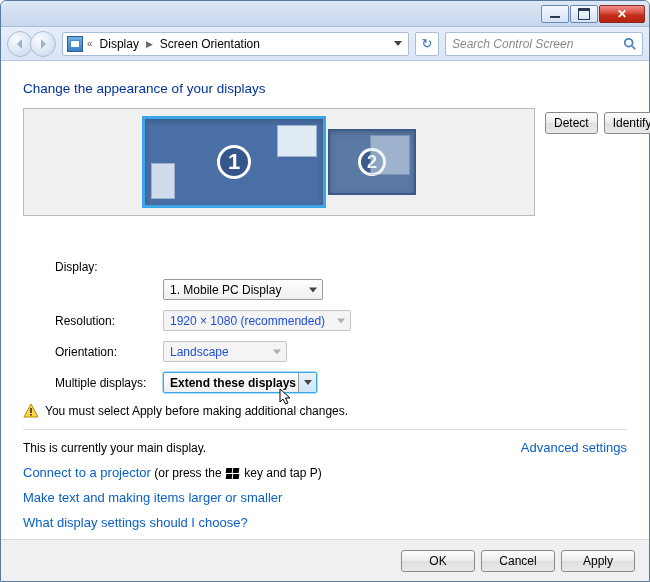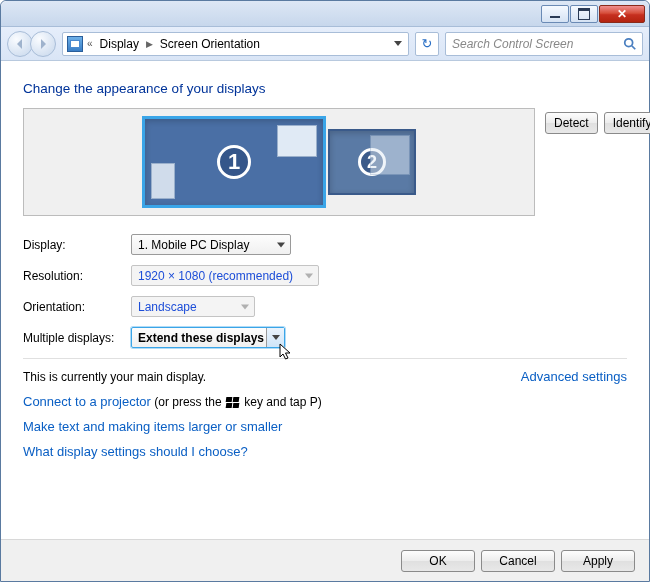--- a/index.html
+++ b/index.html
@@ -166,21 +166,21 @@
   border-radius:3px;
   background:linear-gradient(#fdfdfd,#ededed 48%,#e0e0e0 52%,#e8e8e8);
   font-size:12px;
   display:flex;align-items:center;justify-content:center;
   cursor:default;
   padding:0 8px;
 }
 
 .form { margin-top:18px; font-size:12px; }
 .form-row { display:flex; align-items:center; margin-bottom:10px; }
-.form-row label { width:108px; }
+.form-row label { width:108px;margin-left:32px; }
 .select {
   height:21px;
   border:1px solid #9a9a9a;
   background:linear-gradient(#fdfdfd,#f0f0f0);
   font-size:12px;
   display:flex;align-items:center;
   padding:0 6px;
   position:relative;
   border-radius:2px;
 }
@@ -300,21 +300,21 @@
       </div>
       <div class="side-buttons">
         <div class="btn">Detect</div>
         <div class="btn">Identify</div>
       </div>
     </div>
 
     <div class="form">
       <div class="form-row">
         <label>Display:</label>
-        <div class="select" style="width:160px;">
+        <div class="select" style="width:160px;margin-top:45px;">
           <span>1. Mobile PC Display</span>
           <span class="tri"></span>
         </div>
       </div>
       <div class="form-row">
         <label>Resolution:</label>
         <div class="select disabled" style="width:188px;">
           <span>1920 × 1080 (recommended)</span>
           <span class="tri"></span>
         </div>
@@ -333,20 +333,30 @@
           <span class="tribox">
               <span class="tri"></span>
             </span>
         </div>
         <svg class="cursor-arrow" style="left:256px;top:16px;" viewBox="0 0 14 18">
           <path d="M1 1 L1 14 L4 11 L6.5 16 L9 15 L6.5 10 L11 10 Z" fill="#fff" stroke="#000" stroke-width="1"></path>
         </svg>
       </div>
     </div>
 
+    <div class="warning-row">
+      <span class="warn-icon">
+        <svg viewBox="0 0 16 16">
+            <path d="M8 1 L15 14 L1 14 Z" fill="#ffd54a" stroke="#b58a00" stroke-width="1"></path>
+            <rect x="7.2" y="5" width="1.6" height="5" fill="#333"></rect>
+            <rect x="7.2" y="11" width="1.6" height="1.6" fill="#333"></rect>
+          </svg>
+      </span>
+      <span>You must select Apply before making additional changes.</span>
+    </div>
 
     <hr class="divider">
 
     <div class="main-row">
       <span>This is currently your main display.</span>
       <span class="link">Advanced settings</span>
     </div>
 
     <div class="link-row">
       <span class="link">Connect to a projector</span><span class="plain"> (or press the </span><span class="win-key"><div class="q1"></div><div class="q2"></div><div class="q3"></div><div class="q4"></div></span><span class="plain"> key and tap P)</span>

